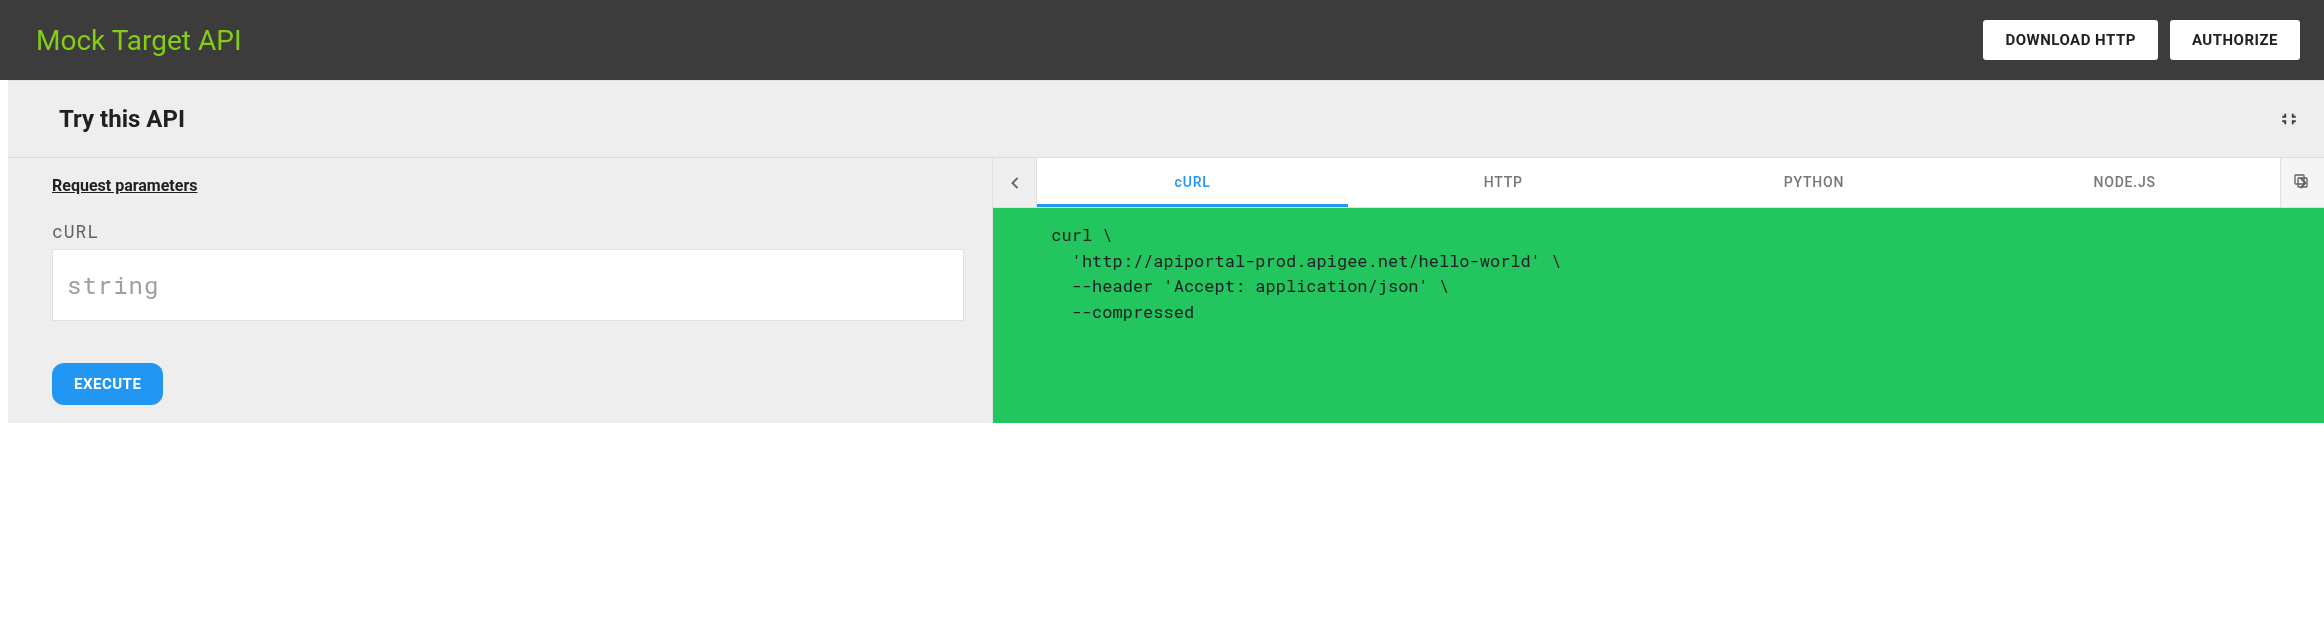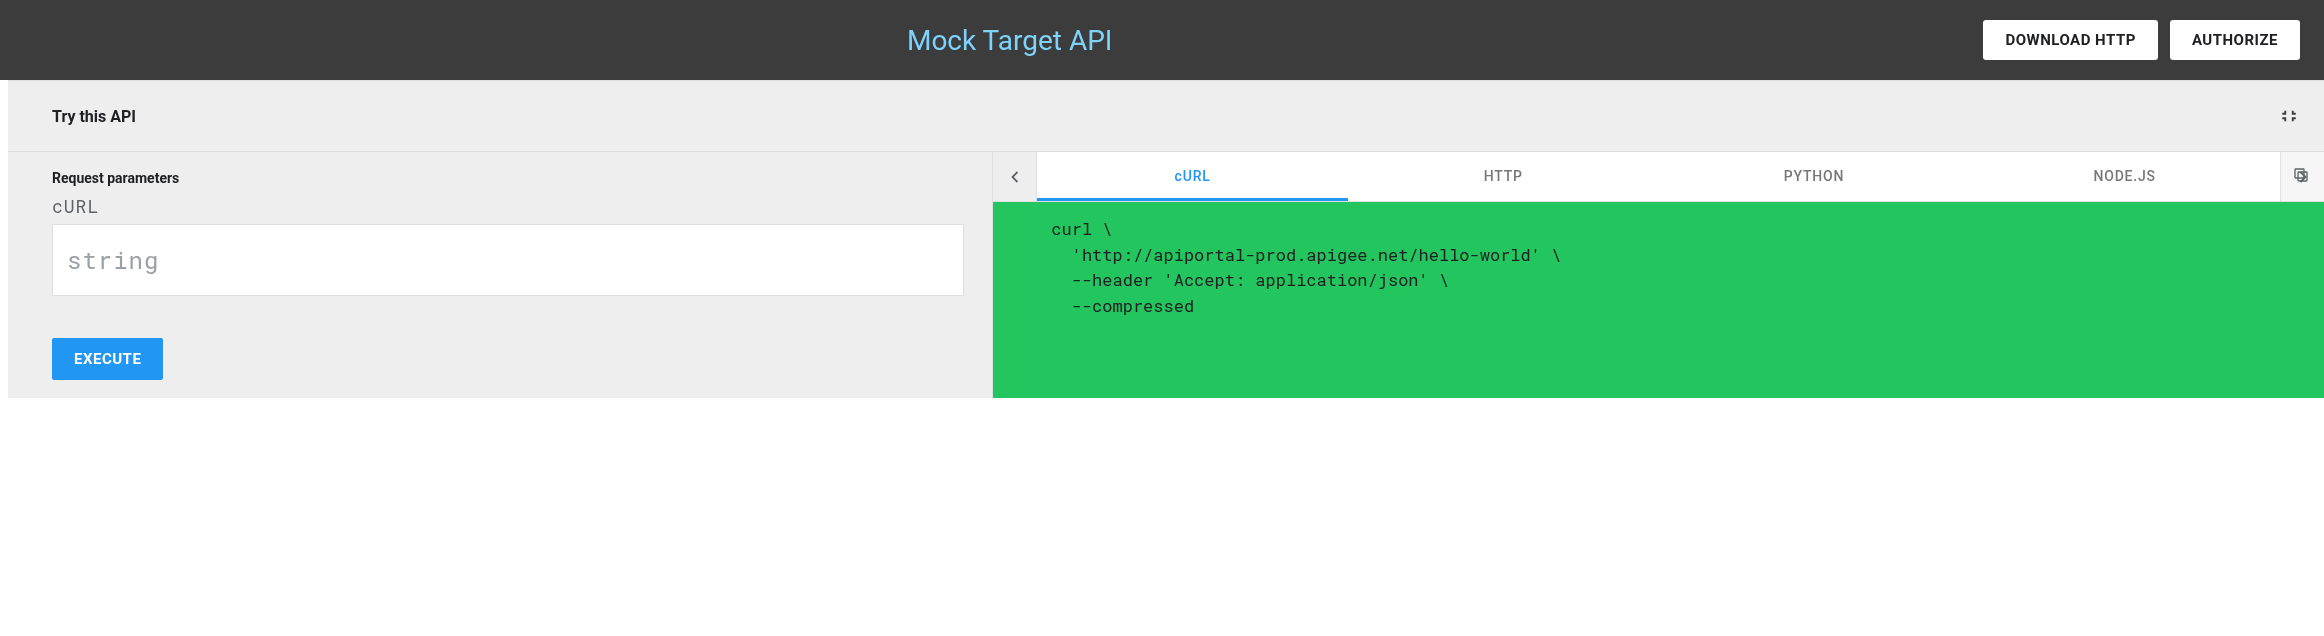--- a/index.html
+++ b/index.html
@@ -11,25 +11,24 @@
     font-size: 14px;
   }
   .topbar {
     background: #3c3c3c;
     height: 80px;
     display: flex;
     align-items: center;
     padding: 0 24px 0 36px;
   }
   .topbar-title {
-    color: #7dd3fc;
+    color: #84cc16;
     font-size: 28px;
     font-weight: 400;
     flex: 1;
-    text-align: center;
   }
   .topbar-actions { display: flex; gap: 12px; }
   .btn {
     border: none;
     cursor: pointer;
     font-family: inherit;
     font-weight: 500;
     letter-spacing: 0.5px;
   }
   .btn-white {
@@ -47,45 +46,47 @@
     background: #eeeeee;
     border-top: 1px solid #e0e0e0;
   }
   .panel-header {
     display: flex;
     align-items: center;
     padding: 24px 24px 24px 44px;
     border-bottom: 1px solid #dcdcdc;
   }
   .panel-title {
-    font-size: 16px;
-    font-weight: 700;
-    flex: 1;
+    font-size: 24px;
+    font-weight: 700;
+    flex: 1;
+    margin-left: 7px;
   }
   .collapse-icon {
     width: 22px;
     height: 22px;
     display: flex;
     flex-wrap: wrap;
     justify-content: center;
     align-content: center;
     cursor: pointer;
   }
   .panel-body {
     display: flex;
     align-items: stretch;
   }
   .left-col {
     width: 42.5%;
     padding: 18px 28px 18px 44px;
   }
   .section-label {
-    font-size: 14px;
-    font-weight: 700;
-    margin-bottom: 8px;
+    font-size: 16px;
+    font-weight: 700;
+    margin-bottom: 24px;
+    text-decoration: underline;
   }
   .param-name {
     font-family: "Roboto Mono", Menlo, Consolas, monospace;
     font-size: 18px;
     letter-spacing: 1px;
     color: #5f6368;
     margin-bottom: 6px;
   }
   .text-input {
     width: 100%;
@@ -97,21 +98,21 @@
     background: #fff;
     color: #b91c1c;
   }
   .text-input::placeholder { color: #9aa0a6; }
   .btn-execute {
     background: #2196f3;
     color: #fff;
     font-size: 15px;
     font-weight: 700;
     padding: 12px 22px;
-    border-radius: 2px;
+    border-radius: 12px;
     margin-top: 42px;
   }
   .right-col {
     flex: 1;
     background: #22c55e;
     display: flex;
     flex-direction: column;
     border-left: 1px solid #e0e0e0;
     position: relative;
   }

